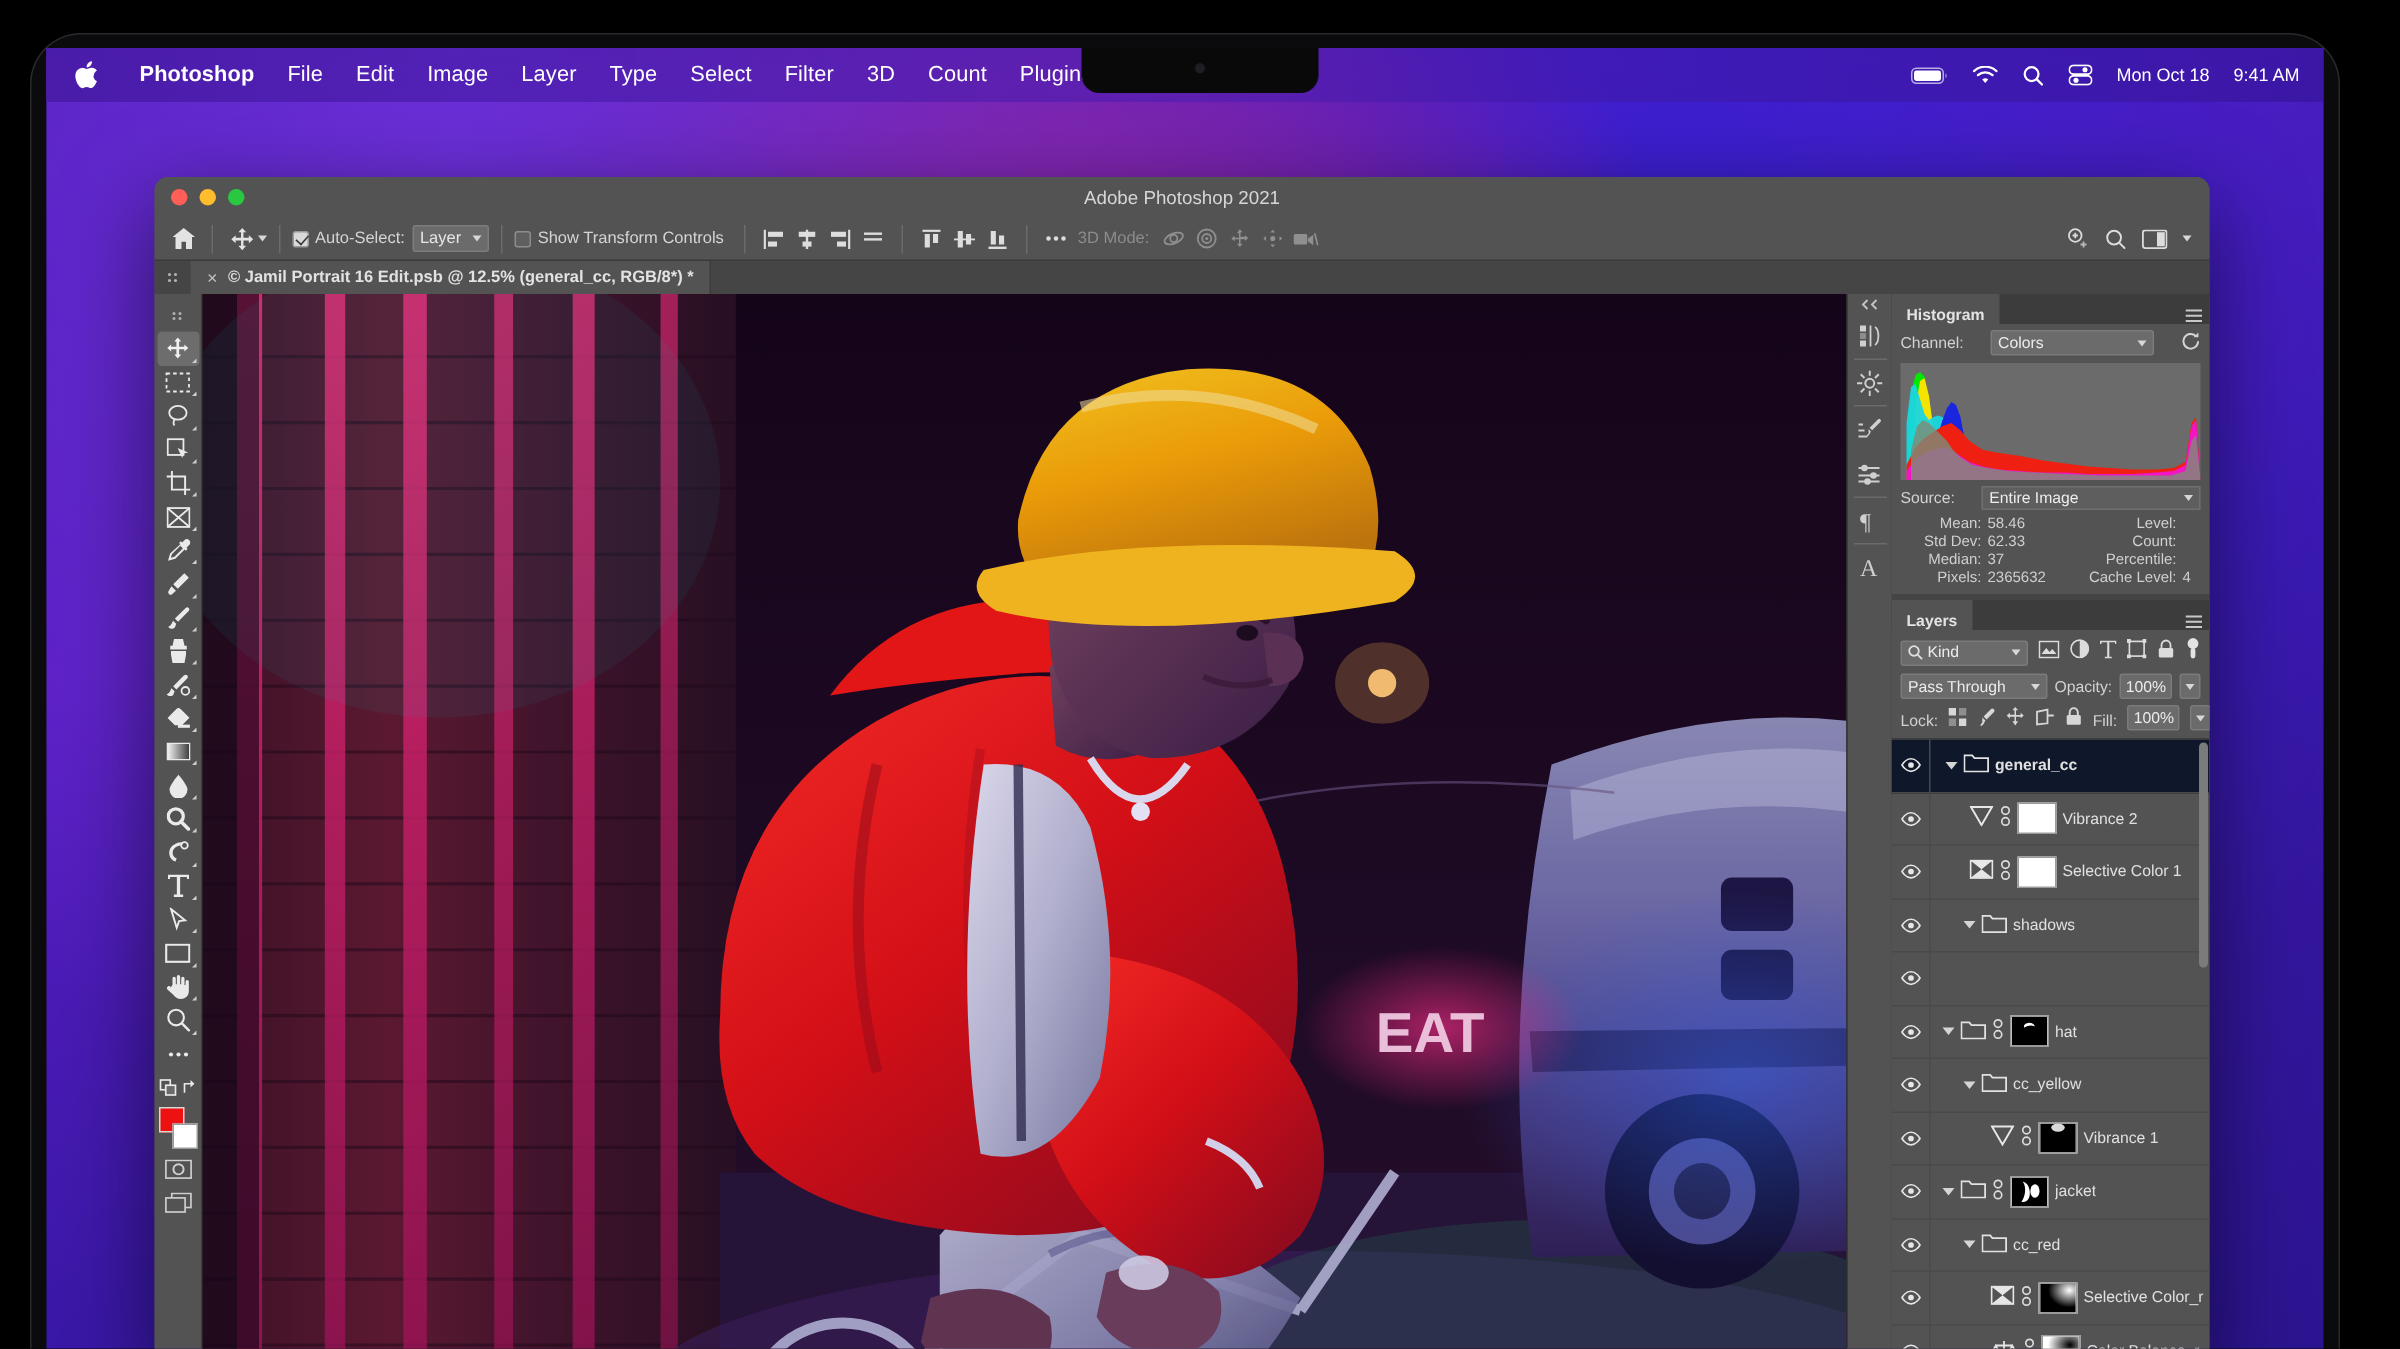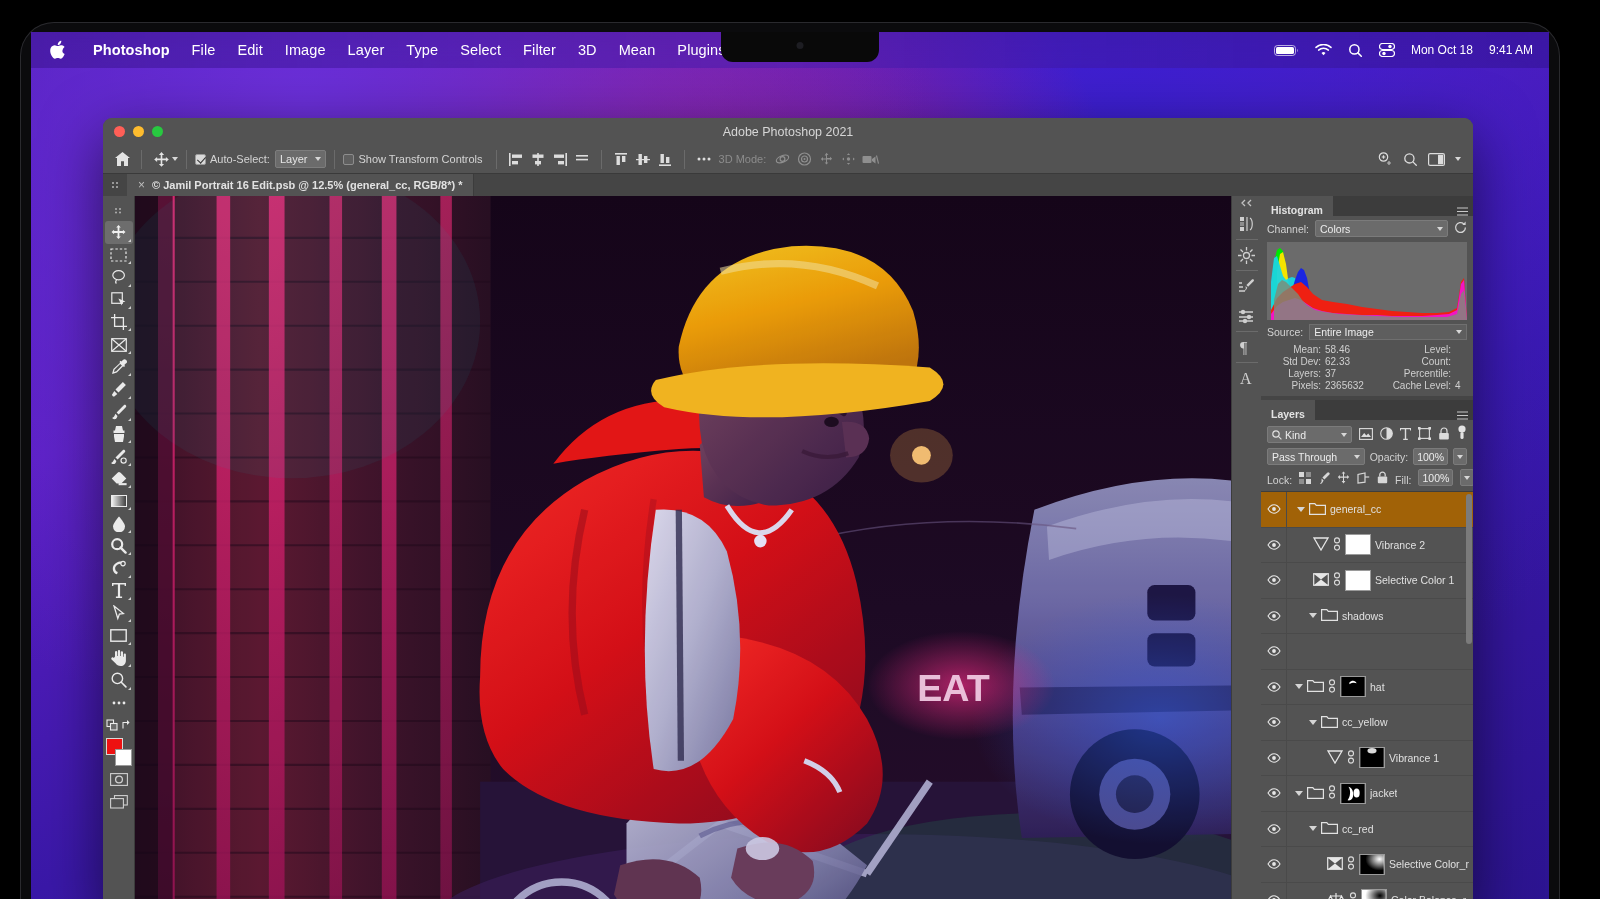--- a/index.html
+++ b/index.html
@@ -155,21 +155,21 @@
   .rail-ic { width: 28px; height: 30px; display: flex; align-items: center; justify-content: center; }
   .rail-div { width: 22px; height: 1px; background: #6b6b6b; }
 
   
   .panels { width: 212px; background: #454545; display: flex; flex-direction: column; flex: none; }
   .panel-tabs { height: 20px; background: #3c3c3c; display: flex; align-items: stretch; position: relative; }
   .ptab { background: #535353; color: #e3e3e3; font-size: 10.5px; font-weight: bold;
           display: flex; align-items: flex-end; padding: 0 10px; }
   .panel-menu { position: absolute; right: 5px; top: 6px; }
   .hist-body { background: #535353; padding: 4px 6px 5px; }
-  .row { display: flex; align-items: center; gap: 6px; font-size: 10.5px; color: #d2d2d2; }
+  .row { display: flex; align-items: center; gap: 18px; font-size: 10.5px; color: #d2d2d2; }
   .hist-select {
     flex: 1; height: 17px; background: #6b6b6b; border: 1px solid #7b7b7b; border-radius: 2px;
     display: flex; align-items: center; justify-content: space-between; padding: 0 4px;
     font-size: 10.5px; color: #ececec;
   }
   .hist-graph { height: 78px; margin: 5px 0 4px; background: #6b6b6b; position: relative; overflow: hidden; }
   .src-select {
     flex: 1; height: 16px; background: #5e5e5e; border: 1px solid #6f6f6f;
     display: flex; align-items: center; justify-content: space-between; padding: 0 4px;
     font-size: 10.5px; color: #ececec;
@@ -196,21 +196,21 @@
     display: flex; align-items: center; padding: 0 3px; font-size: 10.5px; color: #ececec;
   }
   .lock-row { display: flex; align-items: flex-end; gap: 7px; padding: 0 6px 5px; font-size: 10.5px; color: #d2d2d2; }
 
   .layer-list { flex: 1; overflow: hidden; border-top: 1px solid #3e3e3e; position: relative; }
   .layer-row {
     height: 35.5px; display: flex; align-items: center;
     border-bottom: 1px solid #4a4a4a; font-size: 10.5px; color: #e0e0e0;
     position: relative;
   }
-  .layer-row.sel { background: #a16207; }
+  .layer-row.sel { background: #0f172a; font-weight: bold; }
   .eye-cell { width: 26px; display: flex; align-items: center; justify-content: center; flex: none;
               border-right: 1px solid #4a4a4a; height: 100%; }
   .layer-main { display: flex; align-items: center; gap: 4px; height: 100%; flex: 1; min-width: 0; }
   .disc { width: 0; height: 0; border-left: 4px solid transparent; border-right: 4px solid transparent; border-top: 5px solid #d5d5d5; flex:none; }
   .thumb { width: 26px; height: 21px; border: 1px solid #9a9a9a; flex: none; background: #fff; }
   .link-ic { flex: none; }
   .layer-name { white-space: nowrap; overflow: hidden; text-overflow: ellipsis; }
   .scroll-track { position: absolute; right: 1px; top: 2px; bottom: 2px; width: 6px; }
   .scroll-thumb { position: absolute; right: 0; top: 0; width: 6px; height: 150px; background: #7b7b7b; border-radius: 3px; }
 </style>
@@ -231,21 +231,21 @@
         </span>
         <span class="mb-item bold">Photoshop</span>
         <span class="mb-item">File</span>
         <span class="mb-item">Edit</span>
         <span class="mb-item">Image</span>
         <span class="mb-item">Layer</span>
         <span class="mb-item">Type</span>
         <span class="mb-item">Select</span>
         <span class="mb-item">Filter</span>
         <span class="mb-item">3D</span>
-        <span class="mb-item">Mean</span>
+        <span class="mb-item">Count</span>
         <span class="mb-item">Plugins</span>
         <span class="mb-item">Window</span>
         <span class="mb-item">Help</span>
       </div>
       <div class="mb-right">
         <span>
           <svg class="mb-ic" width="25" height="13" viewBox="0 0 25 13">
             <rect x="0.5" y="1.5" width="21" height="10" rx="3" fill="none" stroke="#fff" stroke-opacity=".65"></rect>
             <rect x="2" y="3" width="18" height="7" rx="1.6" fill="#fff"></rect>
             <path d="M23 5v3c1-.3 1-2.7 0-3z" fill="#fff" fill-opacity=".6"></path>
@@ -861,21 +861,21 @@
               <span class="lbl">Mean:</span>
               <span class="val">58.46</span>
               <span class="lbl">Level:</span>
               <span class="val"></span>
 
               <span class="lbl">Std Dev:</span>
               <span class="val">62.33</span>
               <span class="lbl">Count:</span>
               <span class="val"></span>
 
-              <span class="lbl">Layers:</span>
+              <span class="lbl">Median:</span>
               <span class="val">37</span>
               <span class="lbl">Percentile:</span>
               <span class="val"></span>
 
               <span class="lbl">Pixels:</span>
               <span class="val">2365632</span>
               <span class="lbl">Cache Level:</span>
               <span class="val">4</span>
             </div>
           </div>

